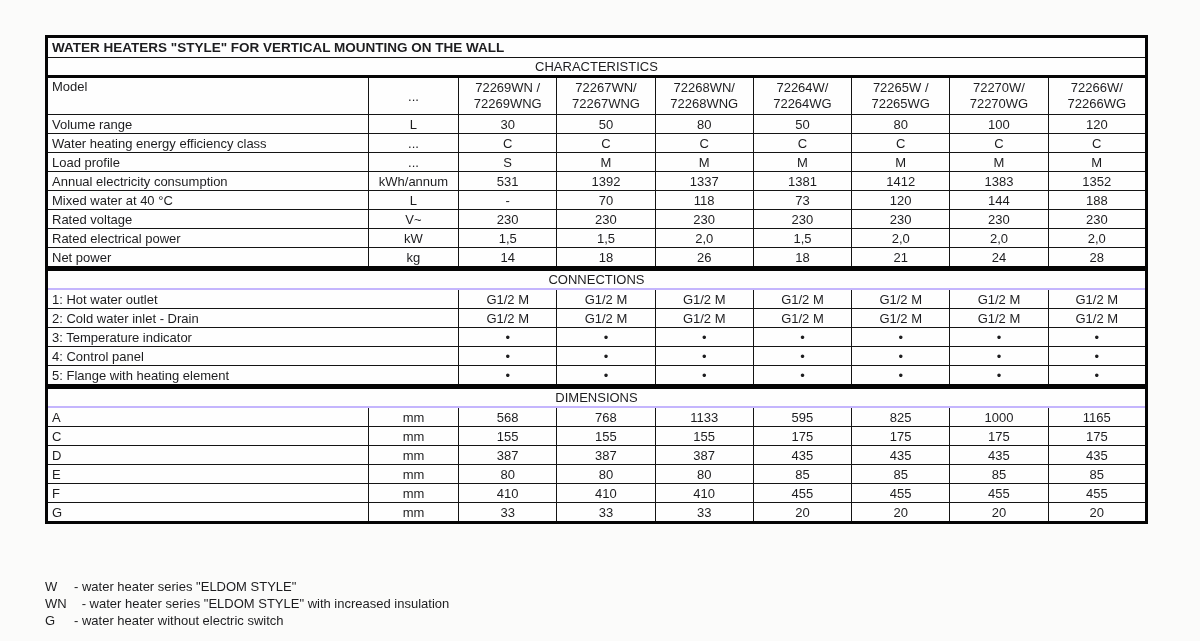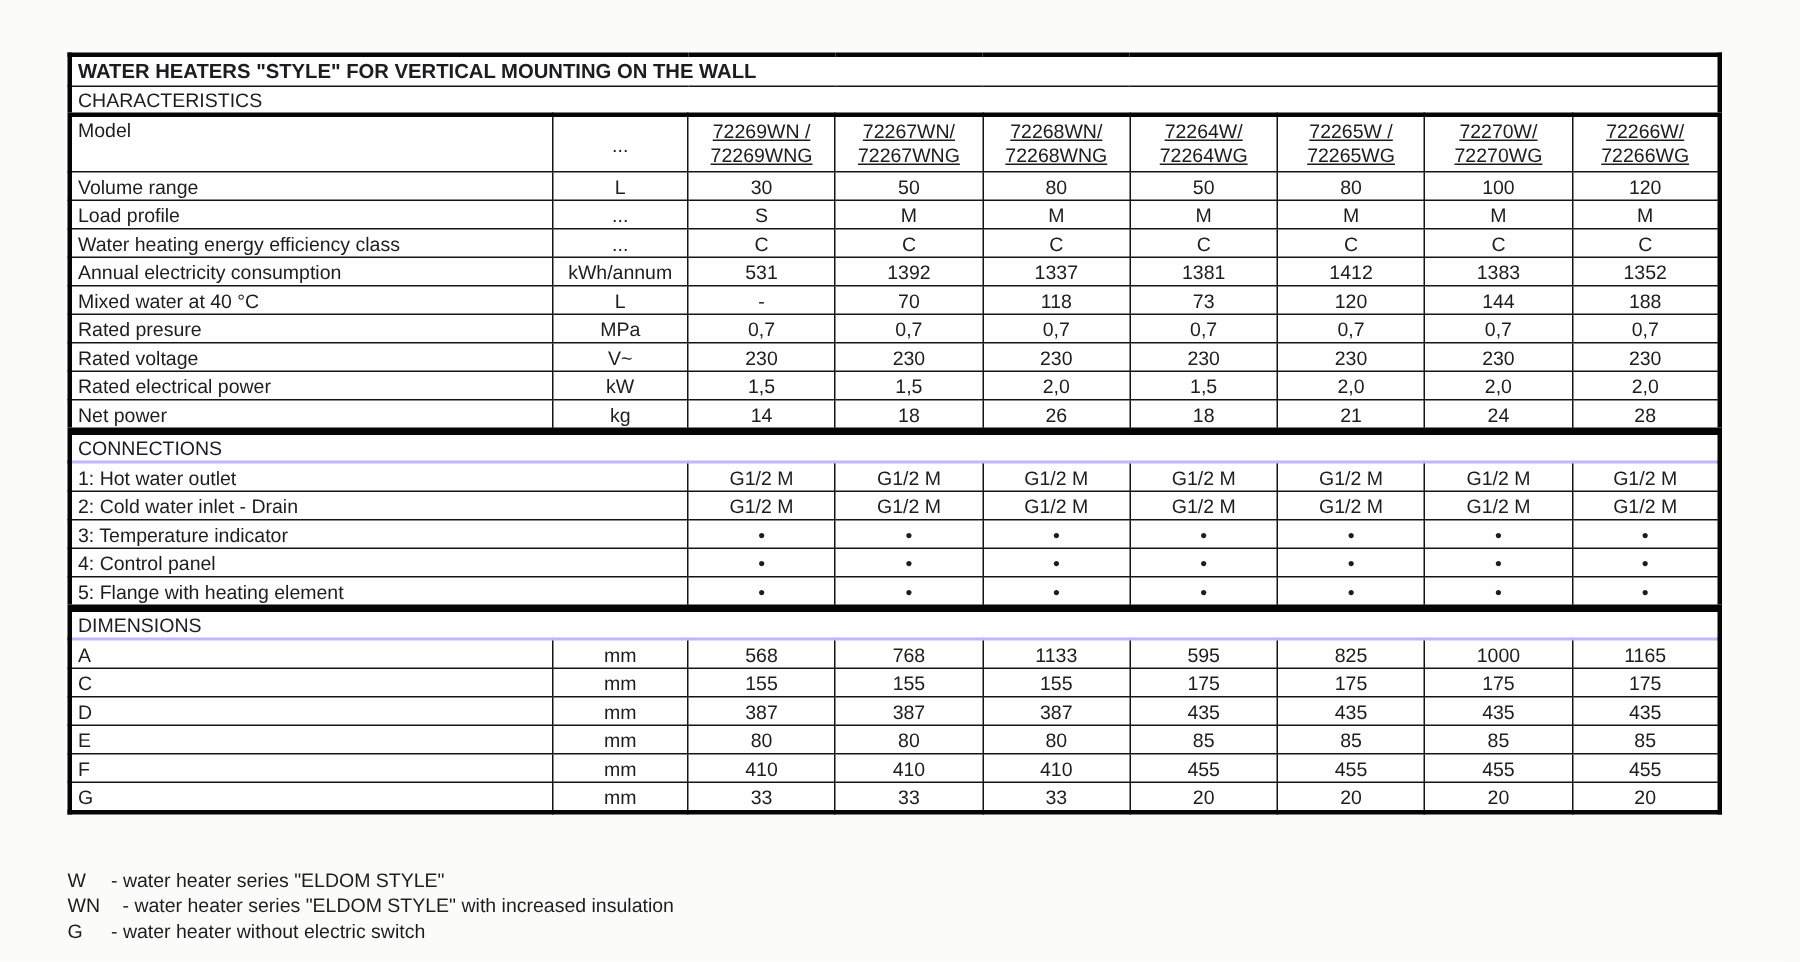--- a/index.html
+++ b/index.html
@@ -39,29 +39,30 @@
   td.unit, td.val { text-align: center; }
   tr.title-row td {
     font-weight: bold;
     font-size: 13.5px;
     border-bottom: 1px solid #141414;
     height: 17px;
   }
   tr.section-row td {
     font-size: 13px;
     height: 15px;
+    text-align: center;
   }
   tbody.sec-first tr.section-row td { border-bottom: 3px solid #050505; }
   tbody.sec-mid tr.section-row td {
     border-top: 5px solid #050505;
     border-bottom: 2px solid #c4b5fd;
   }
   tr.model-row td { height: 34px; vertical-align: middle; }
   tr.model-row td.lbl { vertical-align: top; }
-  .model-line { text-align: center; line-height: 16px; text-decoration: underline; }
+  .model-line { text-align: center; line-height: 16px; }
   .legend {
     position: absolute;
     left: 45px;
     top: 578px;
     font-size: 13px;
     line-height: 17px;
   }
   .legend-line { display: flex; }
   .legend-abbr { display: inline-block; min-width: 14px; margin-right: 15px; }
 </style>
@@ -126,40 +127,40 @@
           <td class="unit">L</td>
           <td class="val">30</td>
           <td class="val">50</td>
           <td class="val">80</td>
           <td class="val">50</td>
           <td class="val">80</td>
           <td class="val">100</td>
           <td class="val">120</td>
         </tr>
         <tr>
+          <td class="lbl" colspan="1">Water heating energy efficiency class</td>
+          <td class="unit">...</td>
+          <td class="val">C</td>
+          <td class="val">C</td>
+          <td class="val">C</td>
+          <td class="val">C</td>
+          <td class="val">C</td>
+          <td class="val">C</td>
+          <td class="val">C</td>
+        </tr>
+        <tr>
           <td class="lbl" colspan="1">Load profile</td>
           <td class="unit">...</td>
           <td class="val">S</td>
           <td class="val">M</td>
           <td class="val">M</td>
           <td class="val">M</td>
           <td class="val">M</td>
           <td class="val">M</td>
           <td class="val">M</td>
-        </tr>
-        <tr>
-          <td class="lbl" colspan="1">Water heating energy efficiency class</td>
-          <td class="unit">...</td>
-          <td class="val">C</td>
-          <td class="val">C</td>
-          <td class="val">C</td>
-          <td class="val">C</td>
-          <td class="val">C</td>
-          <td class="val">C</td>
-          <td class="val">C</td>
         </tr>
         <tr>
           <td class="lbl" colspan="1">Annual electricity consumption</td>
           <td class="unit">kWh/annum</td>
           <td class="val">531</td>
           <td class="val">1392</td>
           <td class="val">1337</td>
           <td class="val">1381</td>
           <td class="val">1412</td>
           <td class="val">1383</td>
@@ -168,31 +169,20 @@
         <tr>
           <td class="lbl" colspan="1">Mixed water at 40 °C</td>
           <td class="unit">L</td>
           <td class="val">-</td>
           <td class="val">70</td>
           <td class="val">118</td>
           <td class="val">73</td>
           <td class="val">120</td>
           <td class="val">144</td>
           <td class="val">188</td>
-        </tr>
-        <tr>
-          <td class="lbl" colspan="1">Rated presure</td>
-          <td class="unit">MPa</td>
-          <td class="val">0,7</td>
-          <td class="val">0,7</td>
-          <td class="val">0,7</td>
-          <td class="val">0,7</td>
-          <td class="val">0,7</td>
-          <td class="val">0,7</td>
-          <td class="val">0,7</td>
         </tr>
         <tr>
           <td class="lbl" colspan="1">Rated voltage</td>
           <td class="unit">V~</td>
           <td class="val">230</td>
           <td class="val">230</td>
           <td class="val">230</td>
           <td class="val">230</td>
           <td class="val">230</td>
           <td class="val">230</td>

